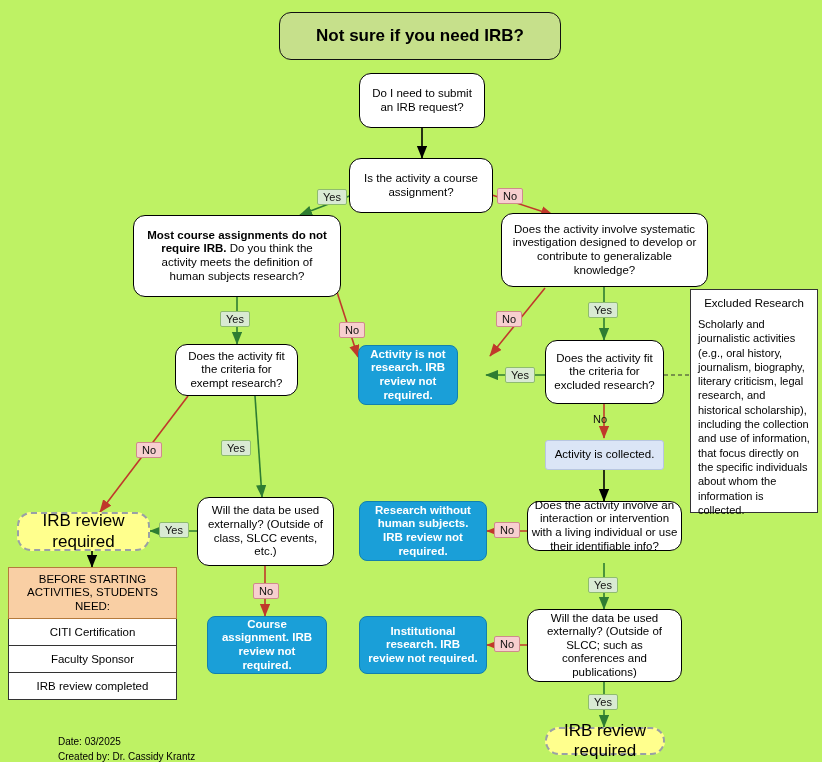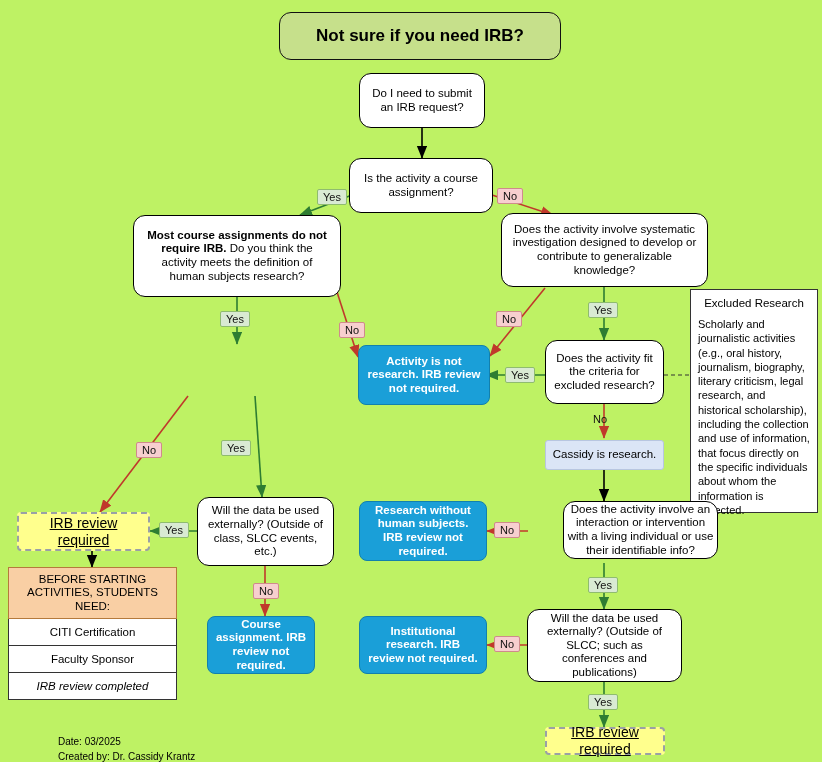--- a/index.html
+++ b/index.html
@@ -59,23 +59,22 @@
   }
   .lightblue {
     background: #dbe5f6;
     border: 1.2px solid #b8c6e0;
     border-radius: 3px;
     font-size: 11.5px;
   }
   .yellow {
     background: #ffff8d;
     border: 2px dashed #9aa0a6;
-    border-radius: 4px;
-    font-size: 14px;
-    text-decoration: underline;
+    border-radius: 14px;
+    font-size: 17px;
   }
   .orange {
     background: #f9cfa4;
     border: 1.4px solid #b57a3c;
     font-size: 11.5px;
     font-weight: normal;
   }
   .excluded {
     background: #ffffff;
     border: 1.1px solid #333;
@@ -124,21 +123,21 @@
     background: #ffffff;
     font-size: 11.5px;
     z-index: 2;
   }
   .students-list div {
     box-sizing: border-box;
     text-align: center;
     padding: 7px 2px;
     border-bottom: 1px solid #333;
   }
-  .students-list div:last-child { border-bottom: none; font-style: italic; }
+  .students-list div:last-child { border-bottom: none; }
   .footer {
     position: absolute;
     font-size: 10px;
     line-height: 1.45;
     text-align: left;
     z-index: 3;
   }
   .it { }
   .bold { font-weight: bold; }
 </style>
@@ -227,34 +226,37 @@
     <span>Does the activity involve systematic investigation designed to develop or contribute to generalizable knowledge?</span>
   </div>
 
   <div class="node excluded" style="left:690px; top:289px; width:128px; height:224px;">
     <div class="inner">
       <span class="exc-title">Excluded Research</span>
       <span>Scholarly and journalistic activities (</span><span class="it">e.g.</span><span>, oral history, journalism, biography, literary criticism, legal research, and historical scholarship), including the collection and use of information, that focus directly on the specific individuals about whom the information is collected.</span>
     </div>
   </div>
 
+  <div class="node rounded" style="left:175px; top:344px; width:123px; height:52px; padding:4px 7px;">
+    <span>Does the activity fit the criteria for exempt research?</span>
+  </div>
 
   <div class="node rounded" style="left:545px; top:340px; width:119px; height:64px; padding:4px 8px;">
     <span>Does the activity fit the criteria for excluded research?</span>
   </div>
 
-  <div class="node blue" style="left:358px; top:345px; width:132px; height:60px; padding:4px 7px;">
+  <div class="node blue" style="left:358px; top:345px; width:100px; height:60px; padding:4px 7px;">
     <span>Activity is not research. IRB review not required.</span>
   </div>
 
   <div class="node lightblue" style="left:545px; top:440px; width:119px; height:30px; padding:3px 6px;">
-    <span>Cassidy is research.</span>
-  </div>
-
-  <div class="node rounded" style="left:527px; top:501px; width:155px; height:58px; padding:4px 2px;margin-left:36px;">
+    <span>Activity is collected.</span>
+  </div>
+
+  <div class="node rounded" style="left:527px; top:501px; width:155px; height:50px; padding:4px 2px;">
     <span>Does the activity involve an interaction or intervention with a living individual or use their identifiable info?</span>
   </div>
 
   <div class="node rounded" style="left:197px; top:497px; width:137px; height:69px; padding:20px 7px;text-align:center;">
     <span>Will the data be used externally? (Outside of class, SLCC events, etc.)</span>
   </div>
 
   <div class="node blue" style="left:359px; top:501px; width:128px; height:60px; padding:4px 7px;">
     <span>Research without human subjects. IRB review not required.</span>
   </div>
@@ -269,21 +271,21 @@
       <div>NEED:</div>
     </div>
   </div>
 
   <div class="students-list" style="left:8px; top:619px; width:169px;">
     <div>CITI Certification</div>
     <div>Faculty Sponsor</div>
     <div>IRB review completed</div>
   </div>
 
-  <div class="node blue" style="left:207px; top:616px; width:108px; height:58px; padding:20px 7px;">
+  <div class="node blue" style="left:207px; top:616px; width:120px; height:58px; padding:20px 7px;">
     <span>Course assignment. IRB review not required.</span>
   </div>
 
   <div class="node blue" style="left:359px; top:616px; width:128px; height:58px; padding:4px 7px;">
     <span>Institutional research. IRB review not required.</span>
   </div>
 
   <div class="node rounded" style="left:527px; top:609px; width:155px; height:73px; padding:4px 7px;">
     <span>Will the data be used externally? (Outside of  SLCC; such as conferences and publications)</span>
   </div>

